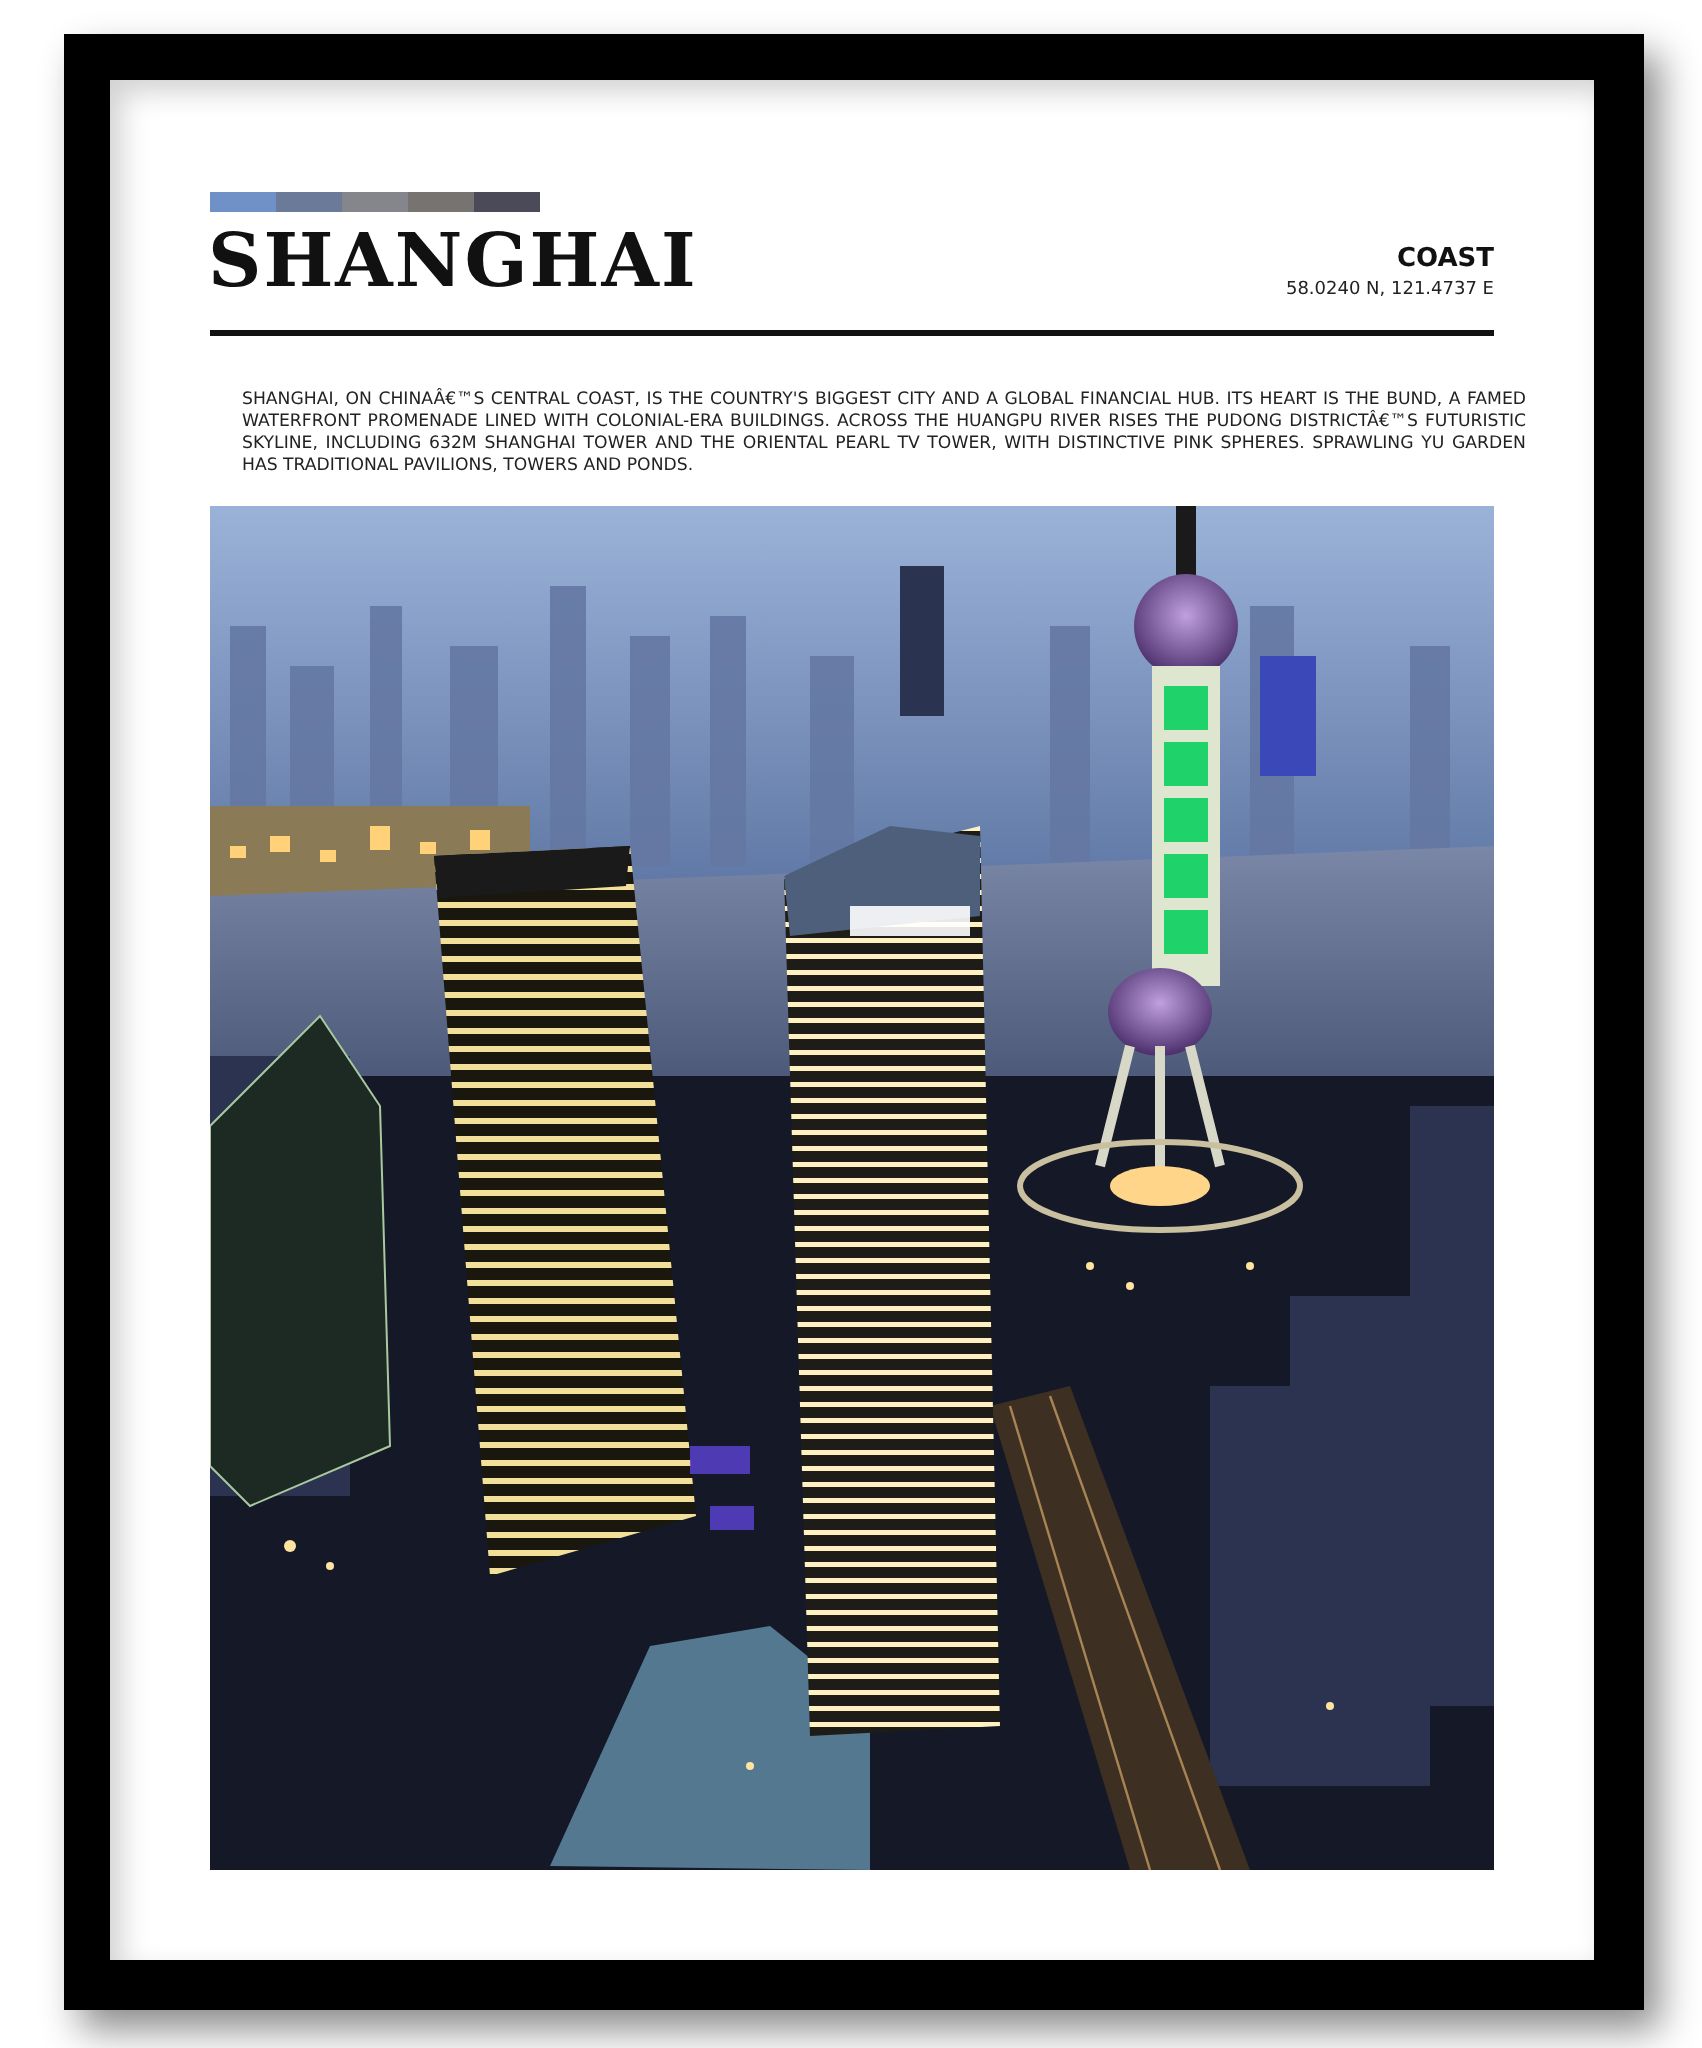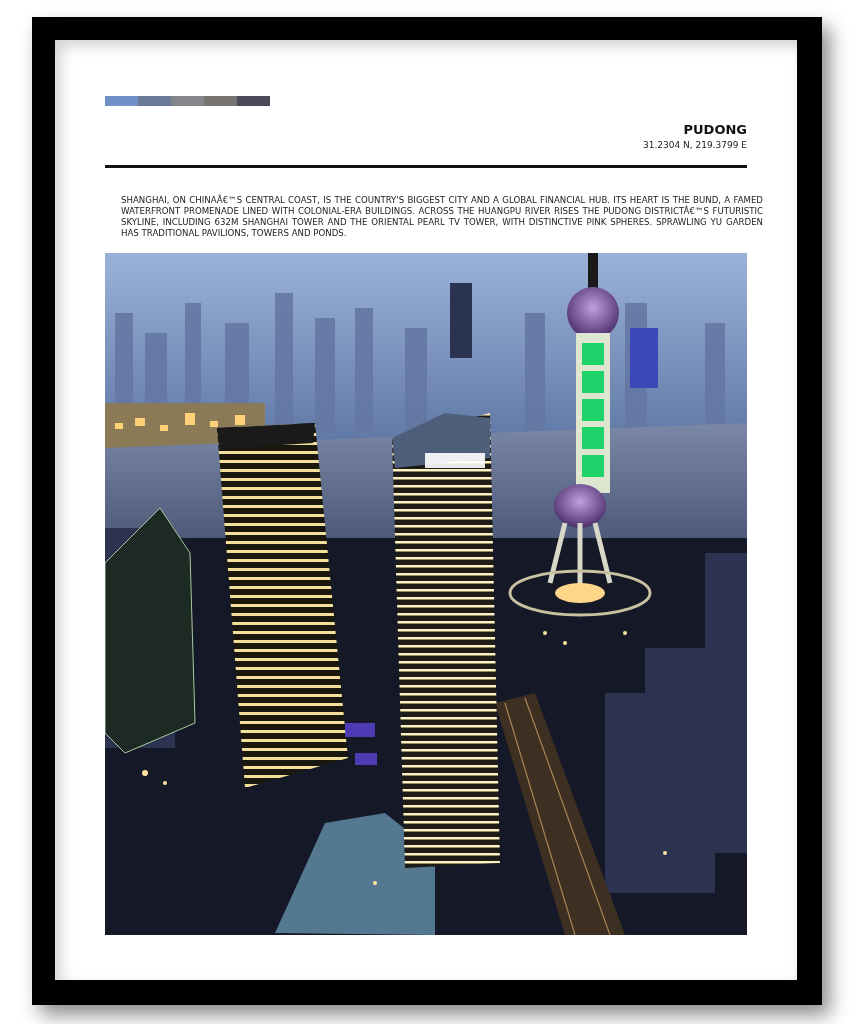--- a/index.html
+++ b/index.html
@@ -93,23 +93,24 @@
   <div class="mat">
 
     <div class="palette">
       <div class="swatch" style="background: rgb(112, 144, 200);"></div>
       <div class="swatch" style="background: rgb(106, 122, 152);"></div>
       <div class="swatch" style="background: rgb(133, 133, 140);"></div>
       <div class="swatch" style="background: rgb(118, 115, 112);"></div>
       <div class="swatch" style="background: rgb(74, 74, 88);"></div>
     </div>
 
-
-    <div class="country">PUDONG</div>
-    <div class="coords">31.2304 N, 219.3799 E</div>
+    <h1 class="title">SHANGHAI</h1>
+
+    <div class="country">COAST</div>
+    <div class="coords">58.0240 N, 121.4737 E</div>
 
     <div class="rule"></div>
 
     <p class="description">SHANGHAI, ON CHINAÂ€™S CENTRAL COAST, IS THE COUNTRY'S BIGGEST CITY AND A GLOBAL FINANCIAL HUB. ITS HEART IS THE BUND, A FAMED WATERFRONT PROMENADE LINED WITH COLONIAL-ERA BUILDINGS. ACROSS THE HUANGPU RIVER RISES THE PUDONG DISTRICTÂ€™S FUTURISTIC SKYLINE, INCLUDING 632M SHANGHAI TOWER AND THE ORIENTAL PEARL TV TOWER, WITH DISTINCTIVE PINK SPHERES. SPRAWLING YU GARDEN HAS TRADITIONAL PAVILIONS, TOWERS AND PONDS.</p>
 
     <div class="photo">
       <svg width="642" height="682" viewBox="0 0 642 682" xmlns="http://www.w3.org/2000/svg">
         <defs>
           <linearGradient id="sky" x1="0" y1="0" x2="0" y2="1">
             <stop offset="0" stop-color="#9bb2d8"></stop>

